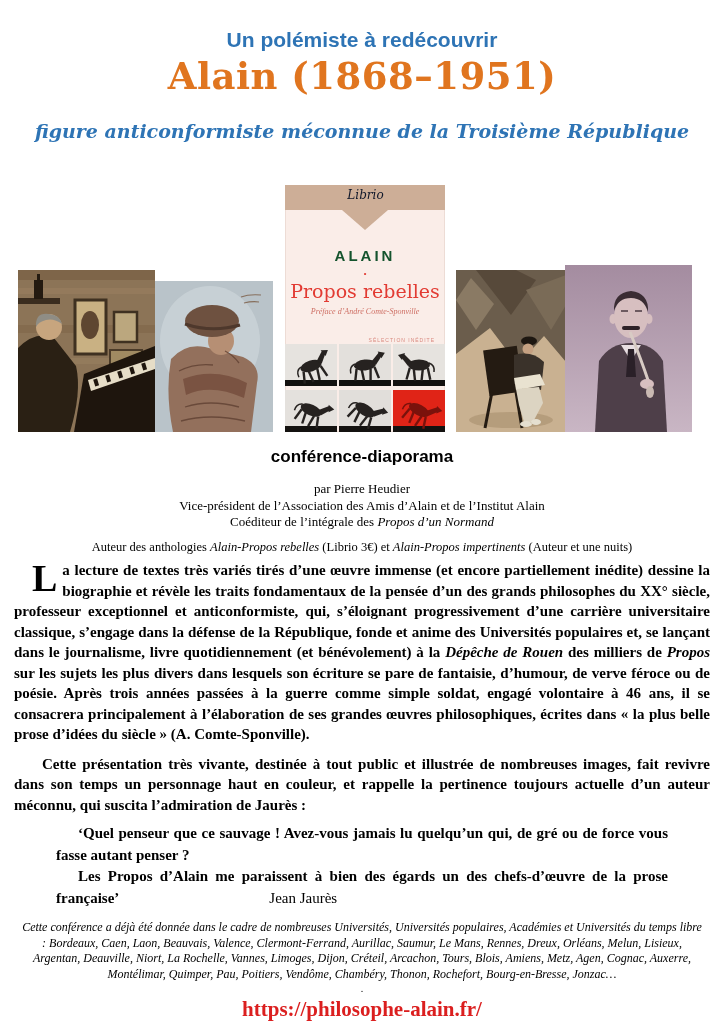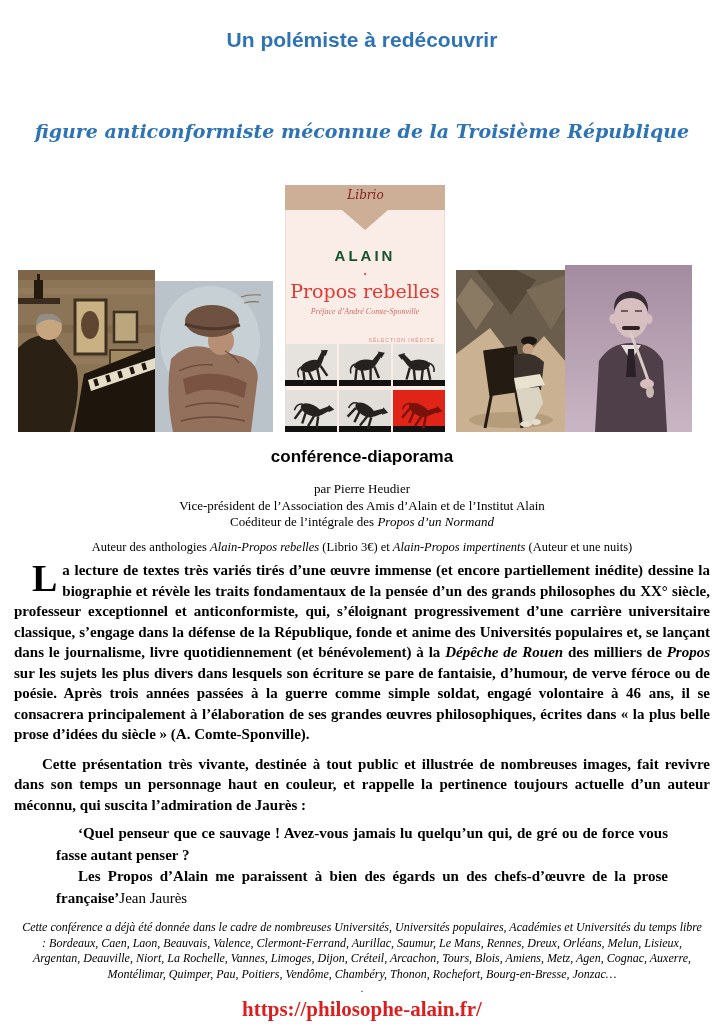--- a/index.html
+++ b/index.html
@@ -27,21 +27,21 @@
   
   .photo{position:absolute;display:block;}
   #photo-piano{left:18px;top:270px;}
   #photo-soldier{left:155px;top:281px;}
   #bookcover{left:285px;top:185px;width:160px;height:247px;position:absolute;background:#FAEDE8;box-shadow:0 0 0 1px #eddcd5 inset;}
   #photo-easel{left:456px;top:270px;}
   #photo-pipe{left:565px;top:265px;}
   
   .book-band{position:absolute;top:0;left:0;right:0;height:25px;background:#CDAE97;}
   .book-brand{position:absolute;top:3px;left:1px;right:0;text-align:center;
-    font-style:italic;font-size:12px;color:#7f1d1d;font-family:"DejaVu Serif", serif;}
+    font-style:italic;font-size:12px;color:#0f172a;font-family:"DejaVu Serif", serif;}
   .book-notch{position:absolute;top:25px;left:57px;width:0;height:0;
     border-left:23px solid transparent;border-right:23px solid transparent;
     border-top:20px solid #CDAE97;}
   .book-author{position:absolute;top:62px;left:0;right:0;text-align:center;
     font-family:"Liberation Sans", sans-serif;font-weight:bold;font-size:15px;
     letter-spacing:3px;color:#14532d;}
   .book-sep{position:absolute;top:84px;left:0;right:0;text-align:center;font-size:9px;color:#E23B33;}
   .book-title{position:absolute;top:95px;left:0;right:0;text-align:center;
     font-family:"DejaVu Serif", serif;font-size:19px;color:#E23B33;}
   .book-preface{position:absolute;top:122px;left:0;right:0;text-align:center;
@@ -58,33 +58,34 @@
     font-size:13px;line-height:16.5px;}
   .author-line{position:absolute;top:540px;left:0;right:0;text-align:center;font-size:12.5px;}
   
   .textflow{position:absolute;top:560px;left:14px;right:14px;}
   .p1,.p2{font-weight:bold;font-size:15px;line-height:20.5px;text-align:justify;margin:0;}
   .dropcap{float:left;font-weight:bold;font-size:38px;line-height:32px;
     padding:2px 5px 0 18px;}
   .p2{margin-top:9px;text-indent:28px;}
   .quote{margin:8px 42px 0 42px;font-weight:bold;font-size:15px;line-height:21.5px;text-align:justify;}
   .quote p{margin:0;text-indent:22px;}
-  .attribution{display:inline-block;font-weight:normal;text-indent:0;}
+  .attribution{display:inline-block;margin-left:150px;font-weight:normal;text-indent:0;}
   .cities{margin:11px 8px 0 8px;text-align:center;font-style:italic;
     font-size:12px;line-height:15.5px;}
   .sep-dot{text-align:center;font-size:10px;line-height:10px;margin-top:2px;}
   .site-link{display:block;margin-top:3px;text-align:center;
     font-weight:bold;font-size:21px;color:#DB1F1F;text-decoration:none;}
 </style>
 </head>
 <body>
 
 <div class="page">
 
   <div class="kicker">Un polémiste à redécouvrir</div>
+  <div class="title">Alain (1868–1951)</div>
   <div class="subtitle">figure anticonformiste méconnue de la Troisième République</div>
 
   <svg id="photo-piano" class="photo" width="137" height="162" viewBox="0 0 137 162">
     <rect width="137" height="162" fill="#8C7457"></rect>
     <rect y="0" width="137" height="10" fill="#7B6246" opacity=".8"></rect>
     <rect y="18" width="137" height="6" fill="#997F5F" opacity=".6"></rect>
     <rect y="55" width="137" height="8" fill="#7B6246" opacity=".5"></rect>
     <rect y="88" width="137" height="6" fill="#9A8162" opacity=".5"></rect>
     <g>
       <rect x="0" y="28" width="42" height="6" fill="#3A2C1E"></rect>

